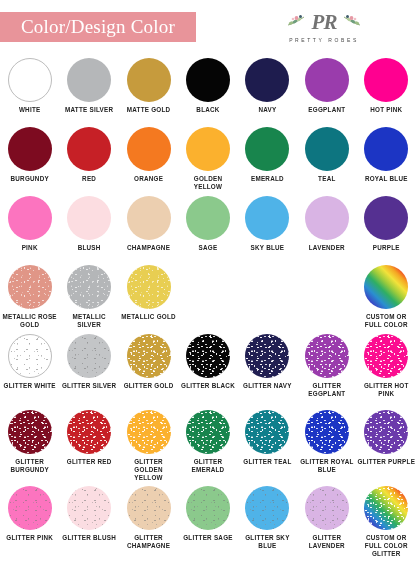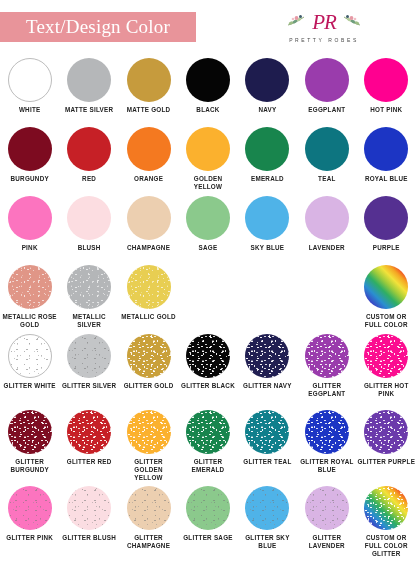--- a/index.html
+++ b/index.html
@@ -27,22 +27,22 @@
   .logo {
     position: absolute; left: 268px; top: 8px;
     width: 112px; height: 42px;
   }
   .logo-mark {
     position: relative; width: 112px; height: 28px;
     display: flex; align-items: center; justify-content: center;
   }
   .logo-pr {
     font-family: "Liberation Serif", serif;
-    font-style: italic; font-weight: normal;
-    font-size: 21px; color: #be185d; letter-spacing: -1px;
+    font-style: italic; font-weight: bold;
+    font-size: 21px; color: #737373; letter-spacing: -1px;
     position: relative; z-index: 3;
   }
   .sprig { position: absolute; width: 22px; height: 14px; z-index: 2; }
   .sprig.left  { left: 19px; top: 6px; }
   .sprig.right { right: 19px; top: 6px; }
   .logo-sub {
     text-align: center;
     font-family: "Liberation Sans", sans-serif;
     font-size: 5px; letter-spacing: 2.6px;
     color: #4a4a4a; margin-top: 1px;
@@ -130,21 +130,21 @@
       #9ccb3b 55%, #f2e23a 67%, #f5a623 78%, #ee3124 89%, #e6198b 100%);
   }
 </style>
 </head>
 <body>
 
 <div id="page">
 
   <div class="header">
     <div class="banner">
-      <span class="banner-text">Text/Design Color</span>
+      <span class="banner-text">Color/Design Color</span>
     </div>
 
     <div class="logo">
       <div class="logo-mark">
         <span class="sprig left">
           <svg viewBox="0 0 22 14" width="22" height="14">
             <path d="M1 11 C6 10 11 7 17 3" stroke="#8fae7a" stroke-width="1" fill="none"></path>
             <ellipse cx="4" cy="9" rx="2.4" ry="1.5" fill="#9dbd86" transform="rotate(-25 4 9)"></ellipse>
             <ellipse cx="8" cy="7.5" rx="2.4" ry="1.5" fill="#6f9e7e" transform="rotate(-30 8 7.5)"></ellipse>
             <ellipse cx="12" cy="5.5" rx="2.2" ry="1.4" fill="#b4cd9c" transform="rotate(-30 12 5.5)"></ellipse>

